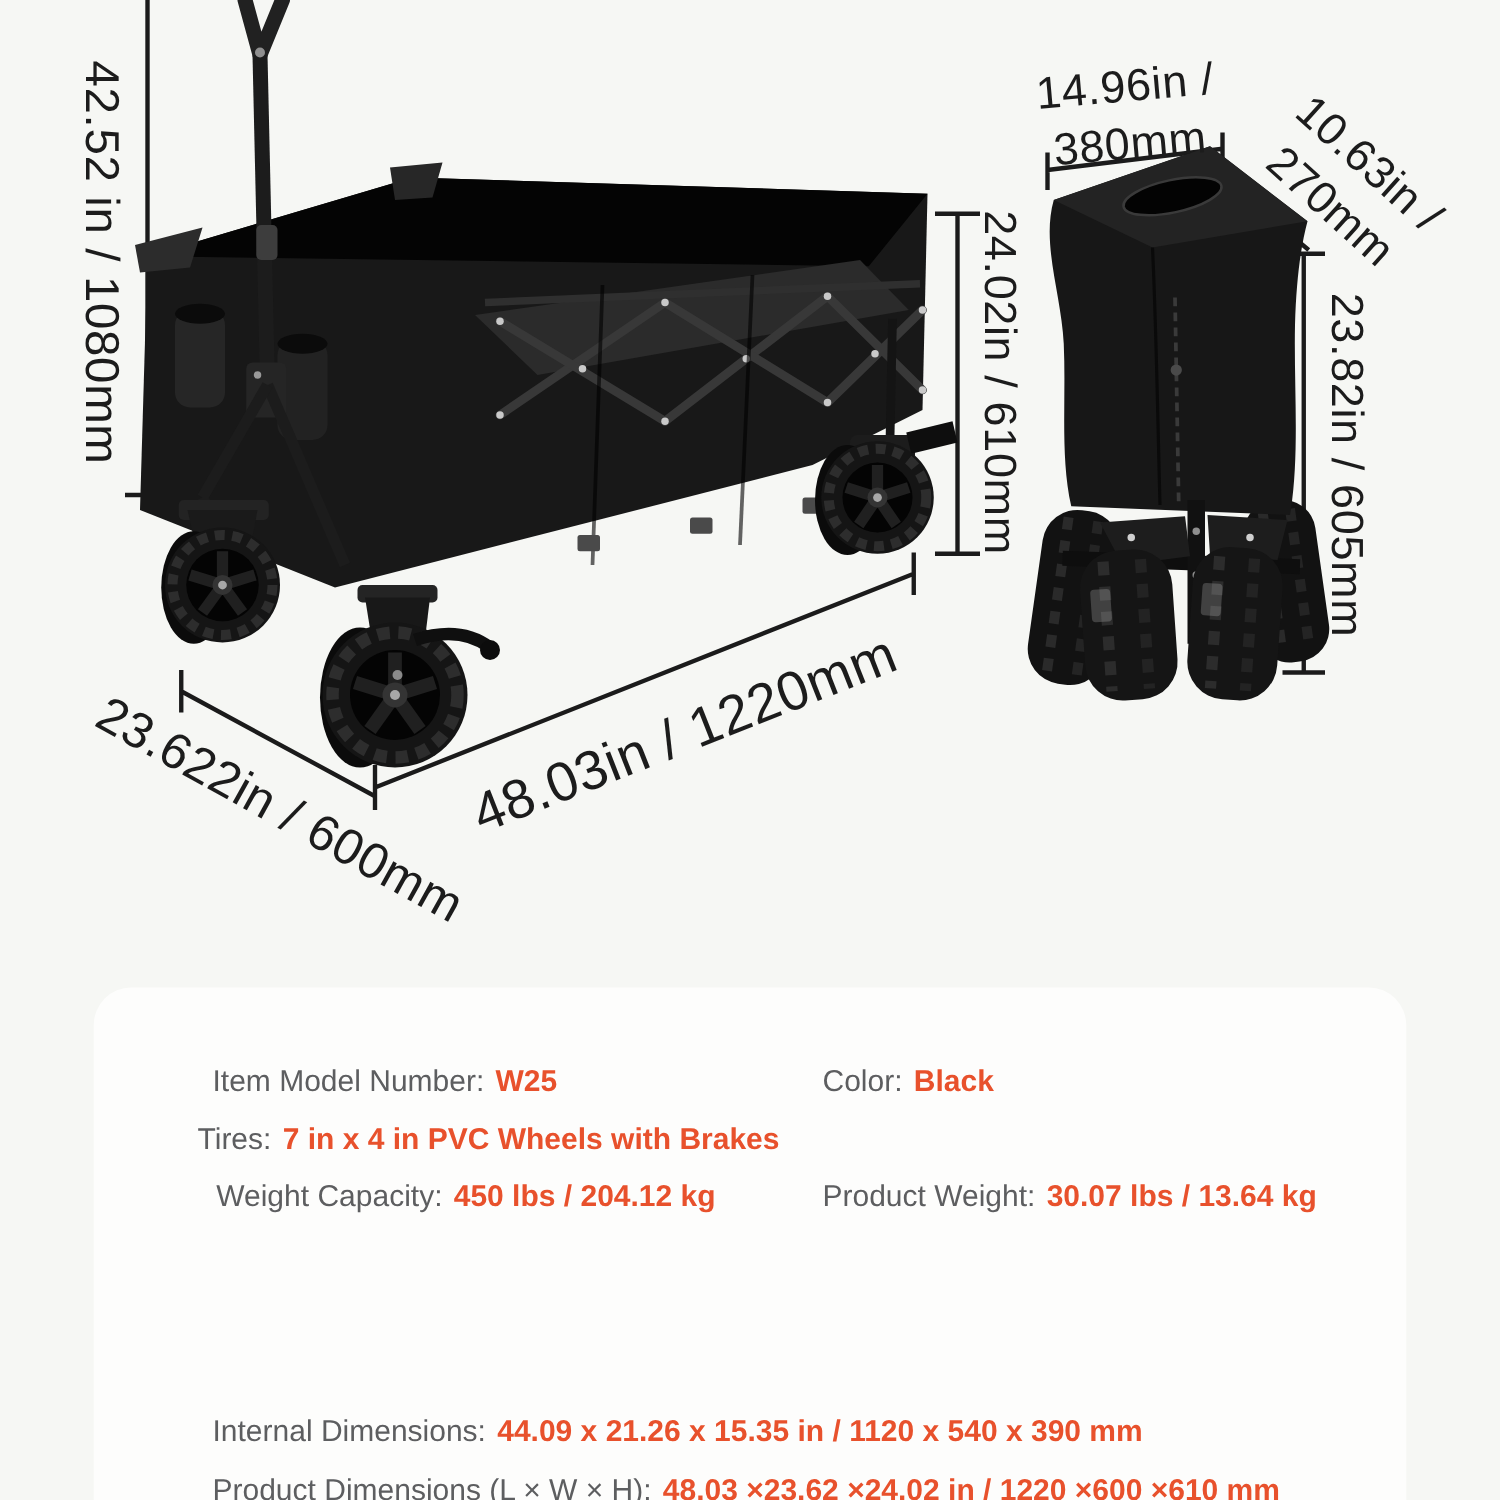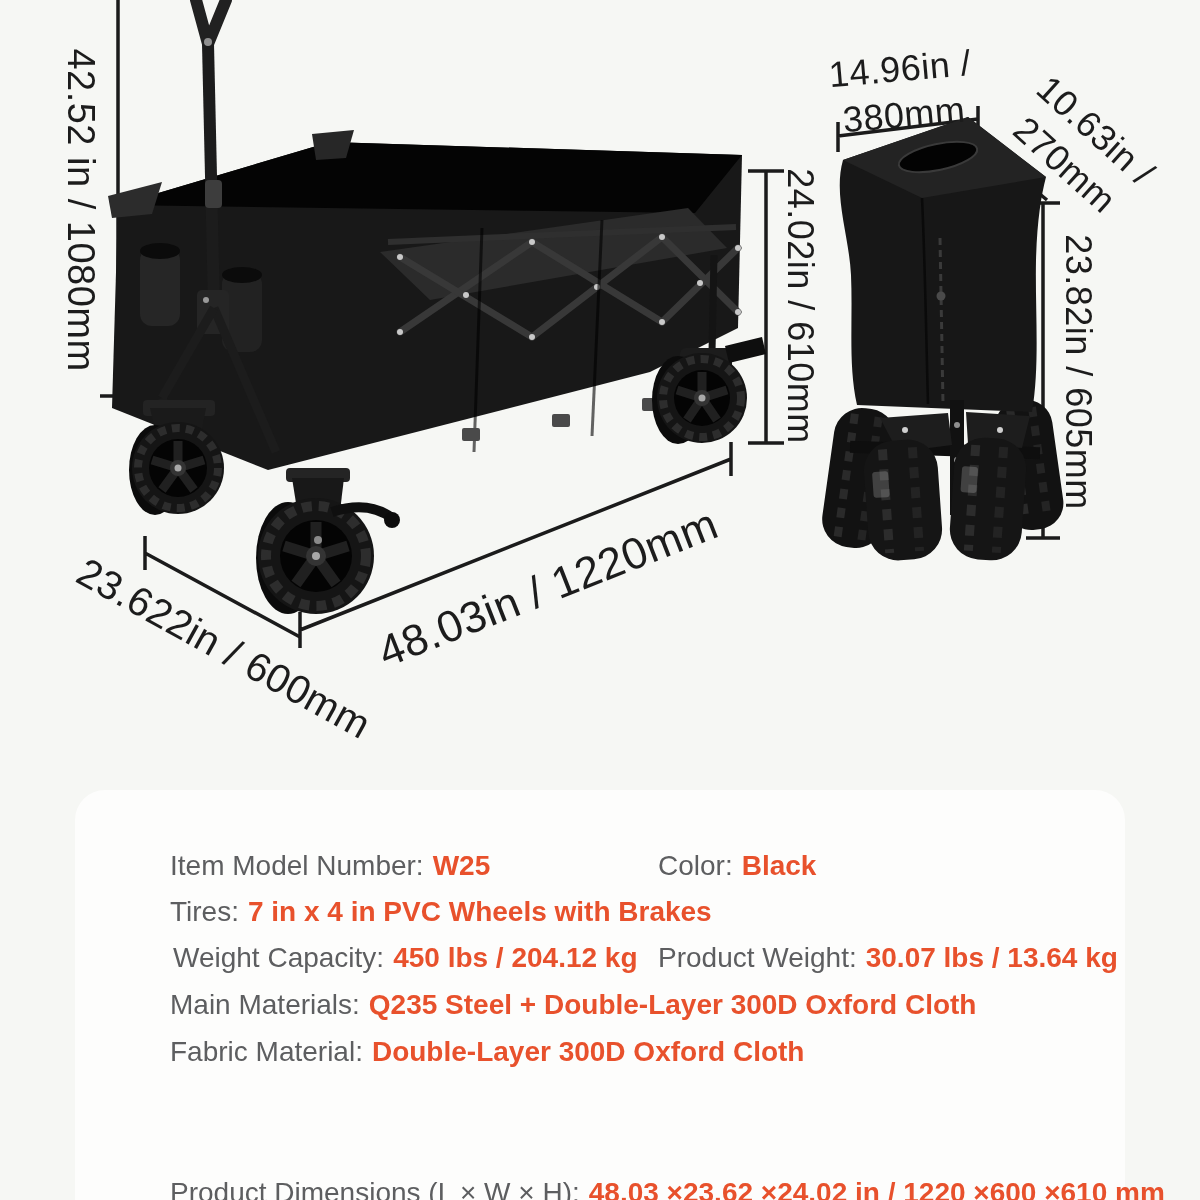--- a/index.html
+++ b/index.html
@@ -13,21 +13,21 @@
   .dim-label{
     position:absolute;white-space:nowrap;color:#1c1c1c;
     font-weight:500;letter-spacing:0.5px;line-height:1.15;
     transform:translate(-50%,-50%);
   }
   .dim-label.two-line{text-align:center;}
   .spec-card{
     position:absolute;left:75px;top:790px;width:1050px;height:480px;
     background:#fdfdfc;border-radius:30px;
   }
-  .spec-row{position:absolute;font-size:28px;line-height:30px;white-space:nowrap;}
+  .spec-row{position:absolute;font-size:24px;line-height:30px;white-space:nowrap;}
   .spec-label{color:#5d5e60;margin-right:9px;}
   .spec-value{color:#e8512c;font-weight:bold;}
 </style>
 </head>
 <body>
 
 <div class="stage">
 <svg width="1200" height="790" viewBox="0 0 1200 790">
 
   <g stroke="#1b1b1b" stroke-width="3.5" fill="none">
@@ -247,33 +247,30 @@
 
 <div class="spec-card">
 
   <div class="spec-row" style="left:95px;top:61px;">
     <span class="spec-label">Item Model Number:</span><span class="spec-value">W25</span>
   </div>
   <div class="spec-row" style="left:583px;top:61px;">
     <span class="spec-label">Color:</span><span class="spec-value">Black</span>
   </div>
 
-  <div class="spec-row" style="left:95px;top:107px;">
+  <div class="spec-row" style="left:83px;top:107px;">
     <span class="spec-label">Tires:</span><span class="spec-value">7 in x 4 in PVC Wheels with Brakes</span>
   </div>
 
   <div class="spec-row" style="left:98px;top:153px;">
     <span class="spec-label">Weight Capacity:</span><span class="spec-value">450 lbs / 204.12 kg</span>
   </div>
   <div class="spec-row" style="left:583px;top:153px;">
     <span class="spec-label">Product Weight:</span><span class="spec-value">30.07 lbs / 13.64 kg</span>
   </div>
 
-  <div class="spec-row" style="left:95px;top:200px;">
-    <span class="spec-label">Main Materials:</span><span class="spec-value">Q235 Steel + Double-Layer 300D Oxford Cloth</span>
-  </div>
-  <div class="spec-row" style="left:95px;top:247px;">
-    <span class="spec-label">Fabric Material:</span><span class="spec-value">Double-Layer 300D Oxford Cloth</span>
+  <div class="spec-row" style="left:95px;top:341px;">
+    <span class="spec-label">Internal Dimensions:</span><span class="spec-value">44.09 x 21.26 x 15.35 in / 1120 x 540 x 390 mm</span>
   </div>
   <div class="spec-row" style="left:95px;top:388px;">
     <span class="spec-label">Product Dimensions (L × W × H):</span><span class="spec-value">48.03 ×23.62 ×24.02 in / 1220 ×600 ×610 mm</span>
   </div>
 </div>
 
 </body></html>

